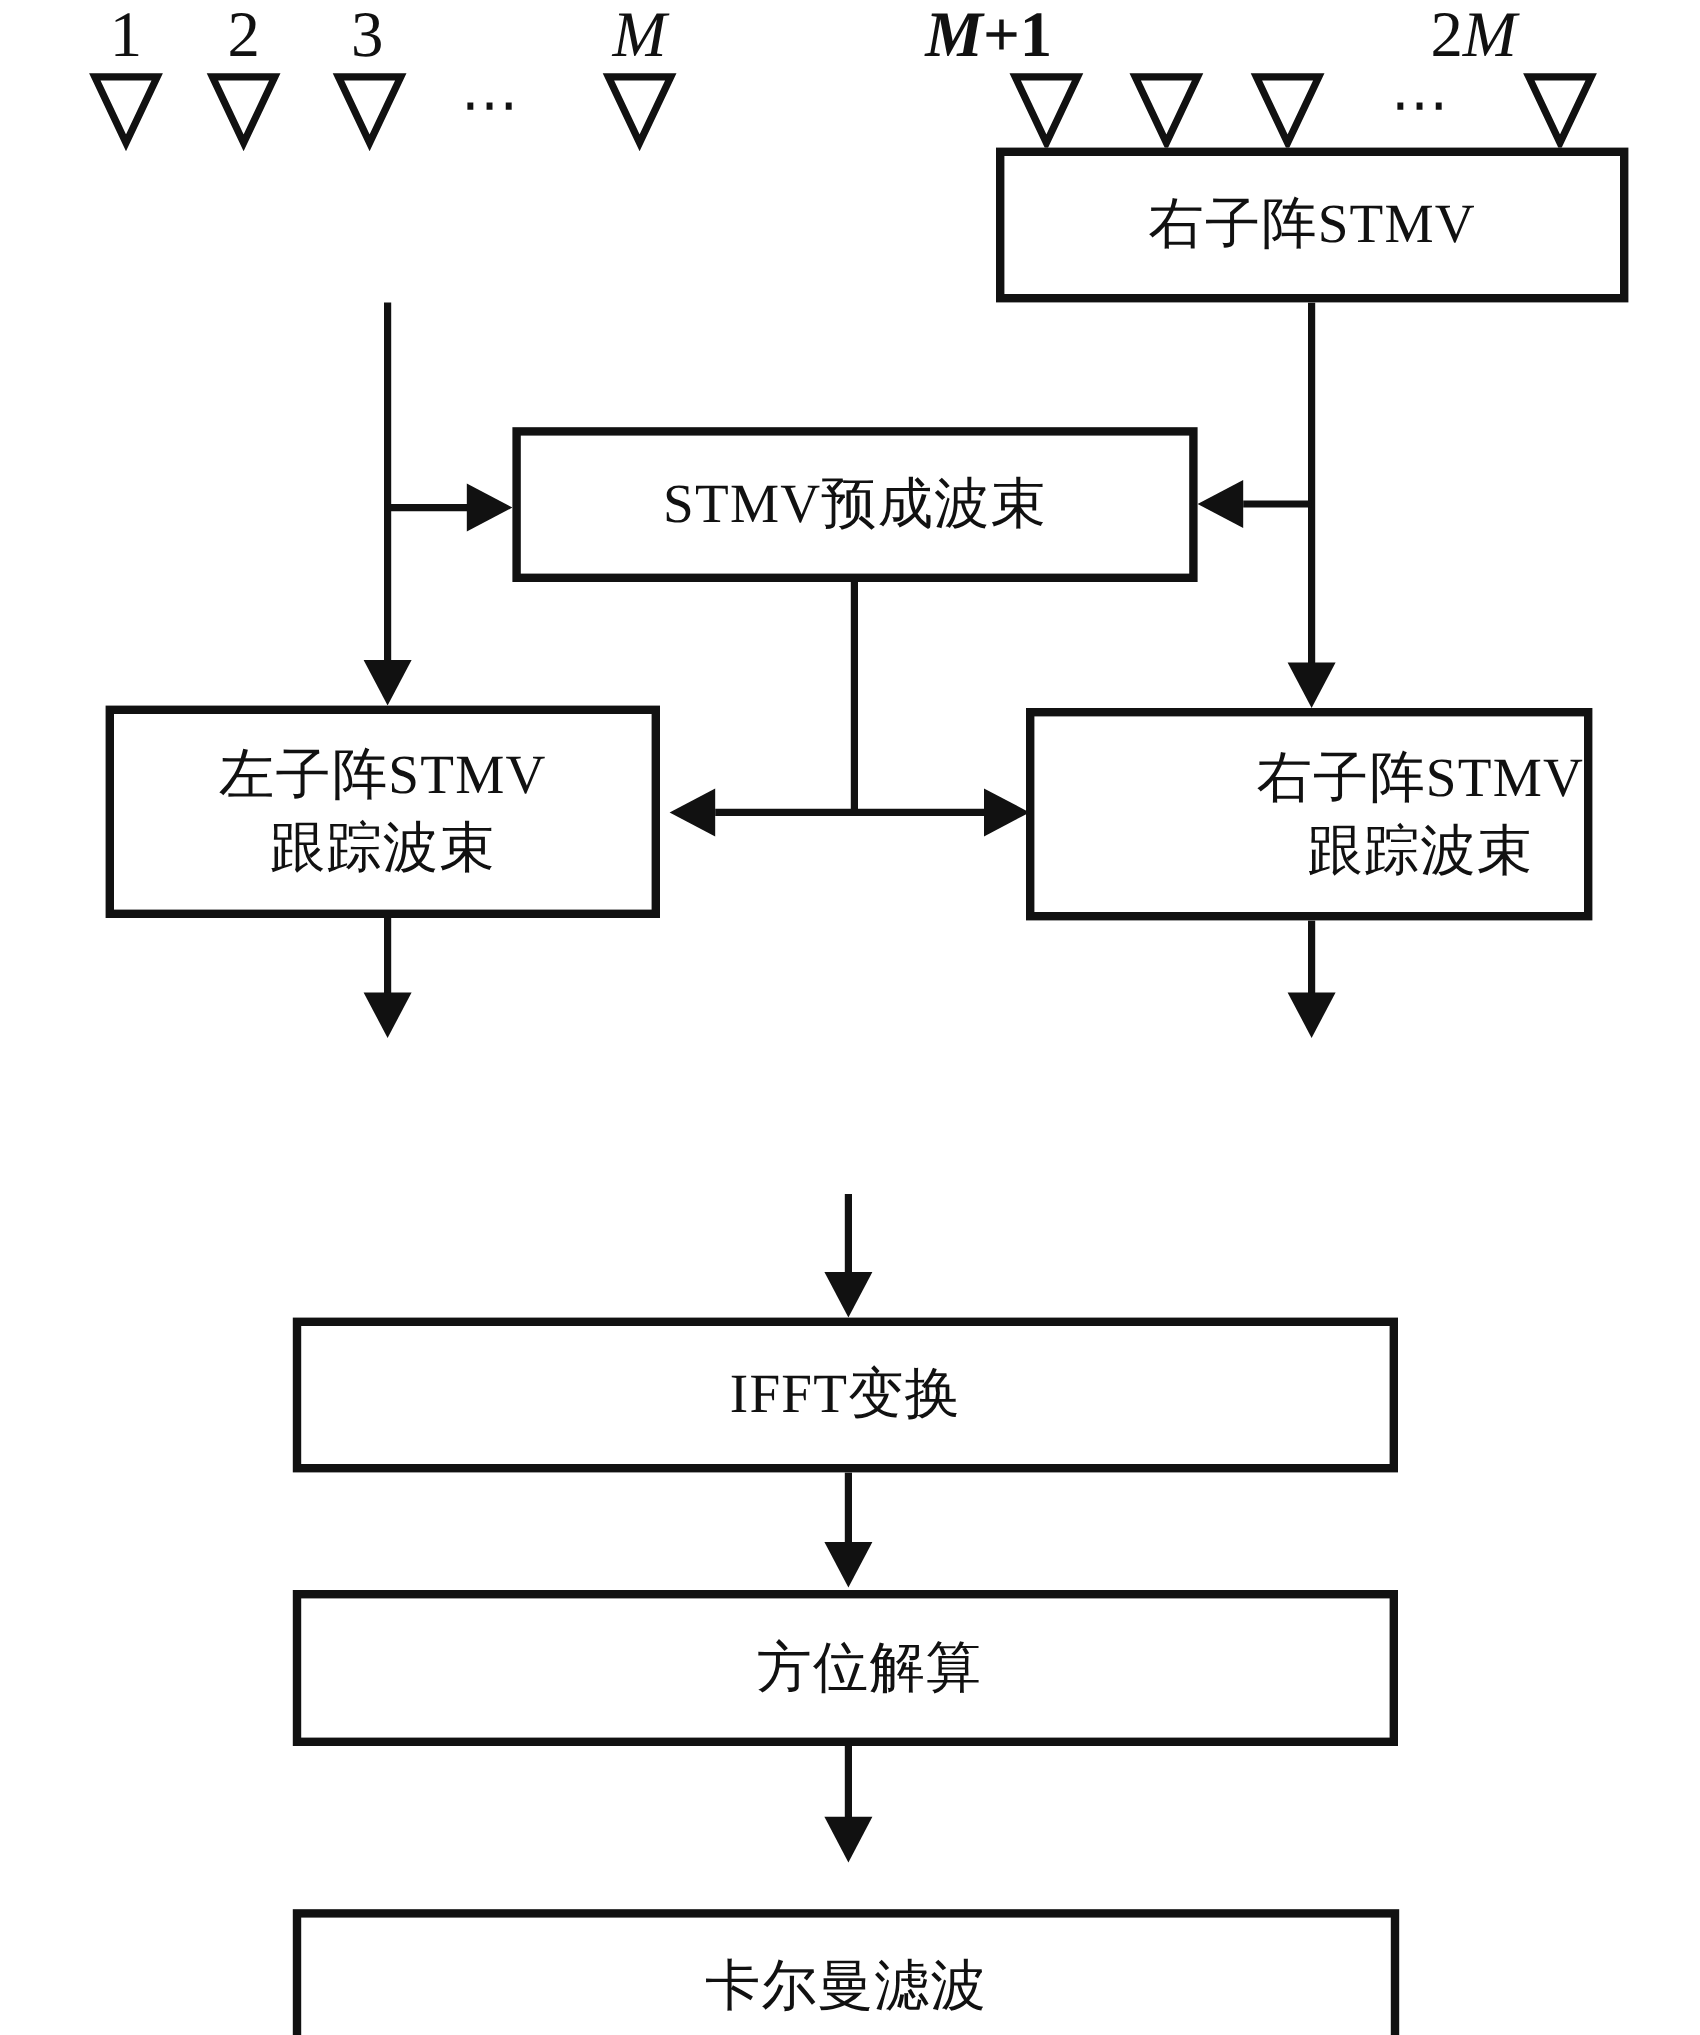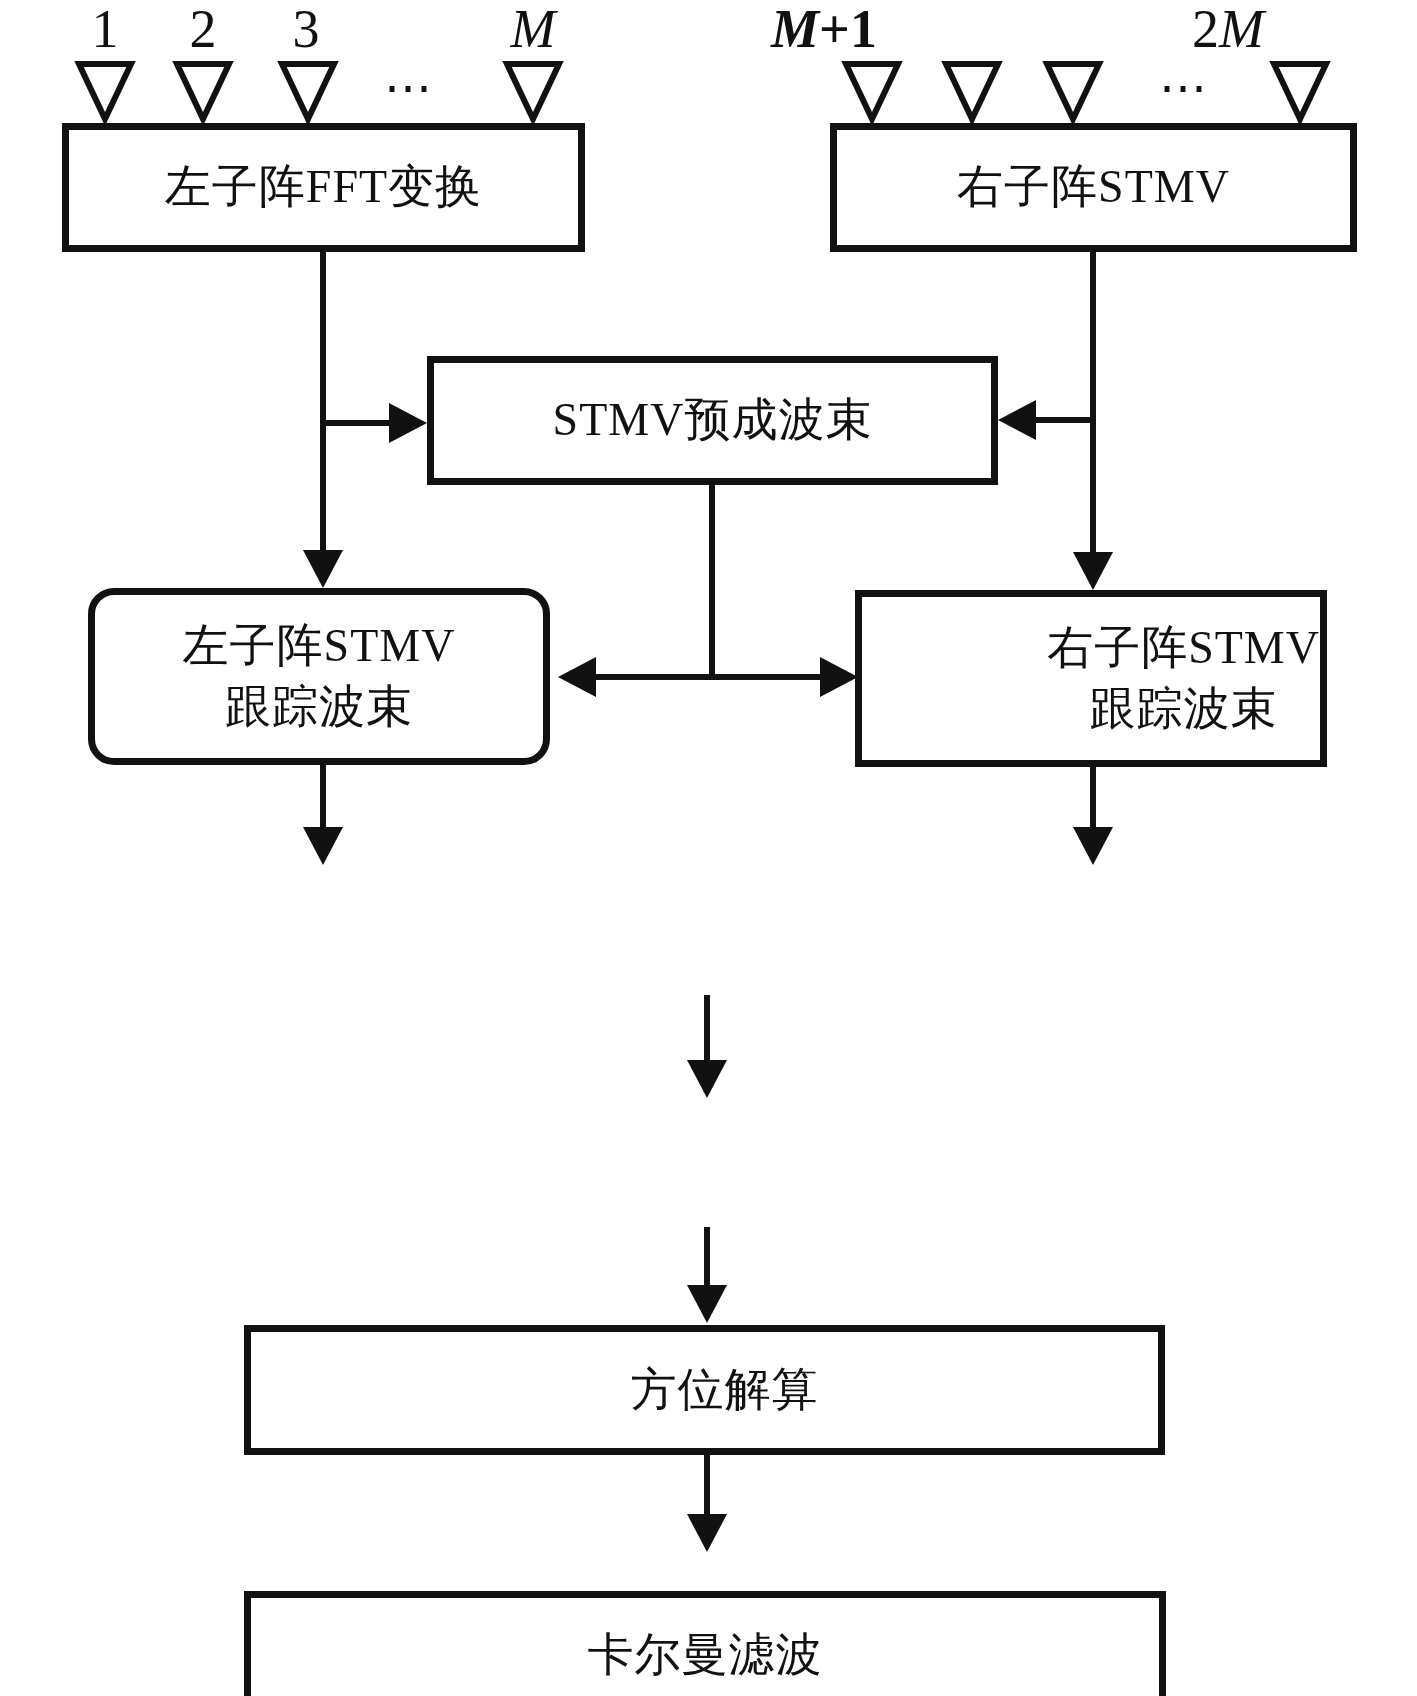--- a/index.html
+++ b/index.html
@@ -66,21 +66,21 @@
     position: absolute;
     z-index: 2;
     transform: translate(-50%, -50%);
     font-size: 48px;
     letter-spacing: 4px;
     line-height: 1;
   }
   #box-left-fft   { left: 62px;  top: 123px;  width: 523px; height: 129px; }
   #box-right-fft  { left: 830px; top: 123px;  width: 527px; height: 129px; }
   #box-stmv       { left: 427px; top: 356px;  width: 571px; height: 129px; }
-  #box-left-track { left: 88px;  top: 588px;  width: 462px; height: 177px; border-radius: 26px; }
+  #box-left-track { left: 88px;  top: 588px;  width: 462px; height: 177px; }
   #box-right-track{ left: 855px; top: 590px;  width: 472px; height: 177px; justify-content: flex-end; }
   #box-conj       { left: 285px; top: 865px;  width: 845px; height: 130px; }
   #box-ifft       { left: 244px; top: 1098px; width: 921px; height: 129px; }
   #box-bearing    { left: 244px; top: 1325px; width: 921px; height: 130px; padding-left: 40px; }
   #box-kalman     { left: 244px; top: 1554px; width: 922px; height: 129px; margin-top: 37px; }
   #lbl-1  { left: 105px; }
   #lbl-2  { left: 203px; }
   #lbl-3  { left: 306px; }
   #lbl-m  { left: 533px; }
   #lbl-m1 { left: 824px; font-weight: bold; }
@@ -140,41 +140,41 @@
   <span class="slabel" id="lbl-1">1</span>
   <span class="slabel" id="lbl-2">2</span>
   <span class="slabel" id="lbl-3">3</span>
   <span class="slabel it" id="lbl-m">M</span>
   <span class="slabel" id="lbl-m1"><span class="it">M</span><span>+1</span></span>
   <span class="slabel" id="lbl-2m"><span>2</span><span class="it">M</span></span>
 
   <span class="dots" id="dots-left">⋯</span>
   <span class="dots" id="dots-right">⋯</span>
 
-  <div class="box" id="box-left-fft">
-    <span class="inner">左子阵FFT变换</span>
-  </div>
   <div class="box" id="box-right-fft">
     <span class="inner">右子阵STMV</span>
   </div>
   <div class="box" id="box-stmv">
     <span class="inner">STMV预成波束</span>
   </div>
   <div class="box" id="box-left-track">
     <span class="inner">
       <span class="bline">左子阵STMV</span>
       <span class="bline">跟踪波束</span>
     </span>
   </div>
   <div class="box" id="box-right-track">
     <span class="inner">
       <span class="bline">右子阵STMV</span>
       <span class="bline">跟踪波束</span>
     </span>
   </div>
+  <div class="box" id="box-ifft">
+    <span class="inner">IFFT变换</span>
+  </div>
   <div class="box" id="box-bearing">
     <span class="inner">方位解算</span>
   </div>
   <div class="box" id="box-kalman">
     <span class="inner">卡尔曼滤波</span>
   </div>
 
 </div>
 
 </body></html>

